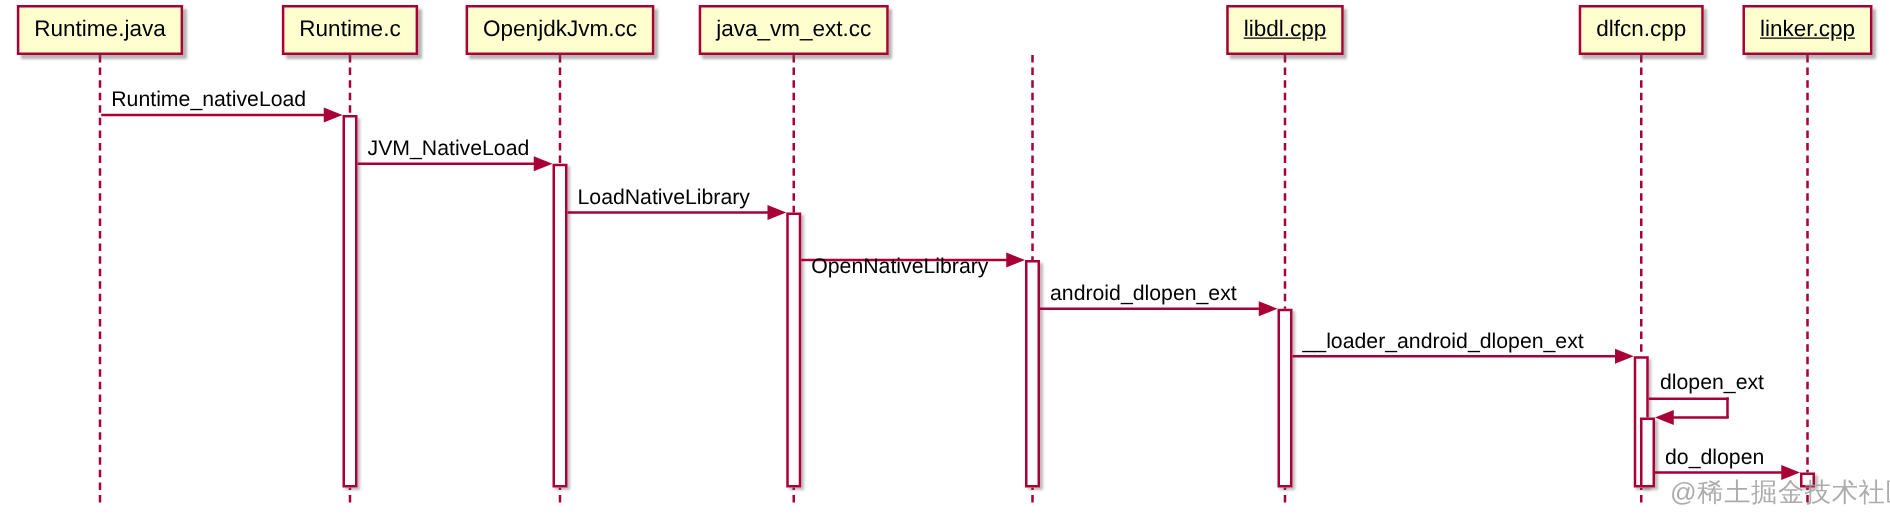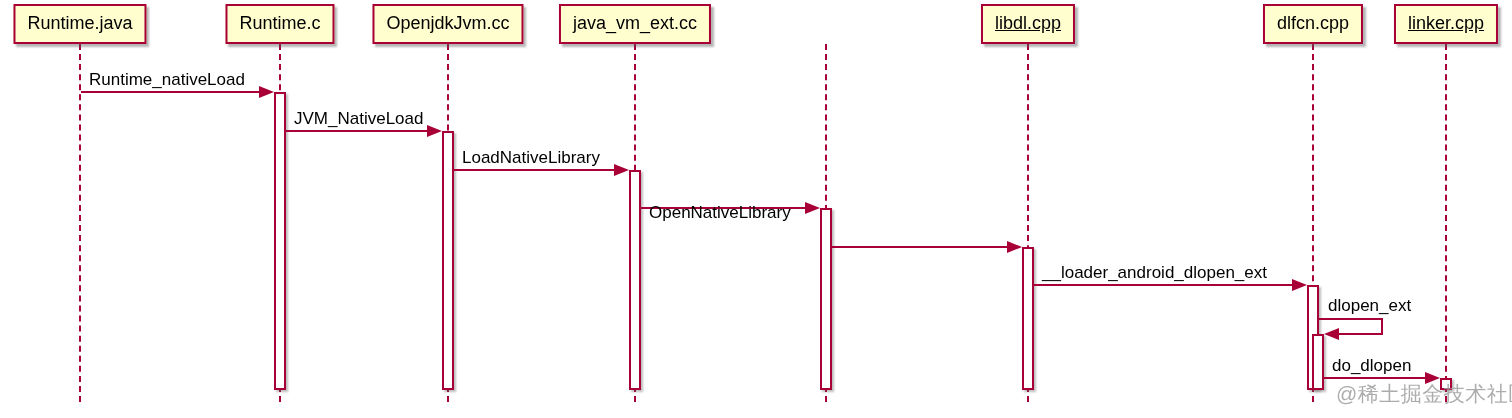--- a/index.html
+++ b/index.html
@@ -117,20 +117,21 @@
     <div class="arr-r" style="left: 427px; top: 125px;"></div>
     <div class="mlabel" style="left: 294px; top: 109px;">JVM_NativeLoad</div>
     <div class="mline" style="left: 454px; top: 169px; width: 171px;"></div>
     <div class="arr-r" style="left: 614px; top: 164px;"></div>
     <div class="mlabel" style="left: 462px; top: 148px;">LoadNativeLibrary</div>
     <div class="mline" style="left: 641px; top: 207px; width: 175px;"></div>
     <div class="arr-r" style="left: 805px; top: 202px;"></div>
     <div class="mlabel" style="left: 649px; top: 203px;">OpenNativeLibrary</div>
     <div class="mline" style="left: 832px; top: 246px; width: 186px;"></div>
     <div class="arr-r" style="left: 1007px; top: 241px;"></div>
+    <div class="mlabel" style="left: 840px; top: 225px;">android_dlopen_ext</div>
     <div class="mline" style="left: 1034px; top: 284px; width: 269px;"></div>
     <div class="arr-r" style="left: 1292px; top: 279px;"></div>
     <div class="mlabel" style="left: 1042px; top: 263px;">__loader_android_dlopen_ext</div>
     <div class="mline" style="left: 1319px; top: 318px; width: 64px;"></div>
     <div class="vline" style="left: 1381px; top: 318px; height: 16px;"></div>
     <div class="mline" style="left: 1337px; top: 333px; width: 46px;"></div>
     <div class="arr-l" style="left: 1324px; top: 328px;"></div>
     <div class="mlabel" style="left: 1328px; top: 296px;">dlopen_ext</div>
     <div class="mline" style="left: 1324px; top: 377px; width: 112px;"></div>
     <div class="arr-r" style="left: 1425px; top: 372px;"></div>

